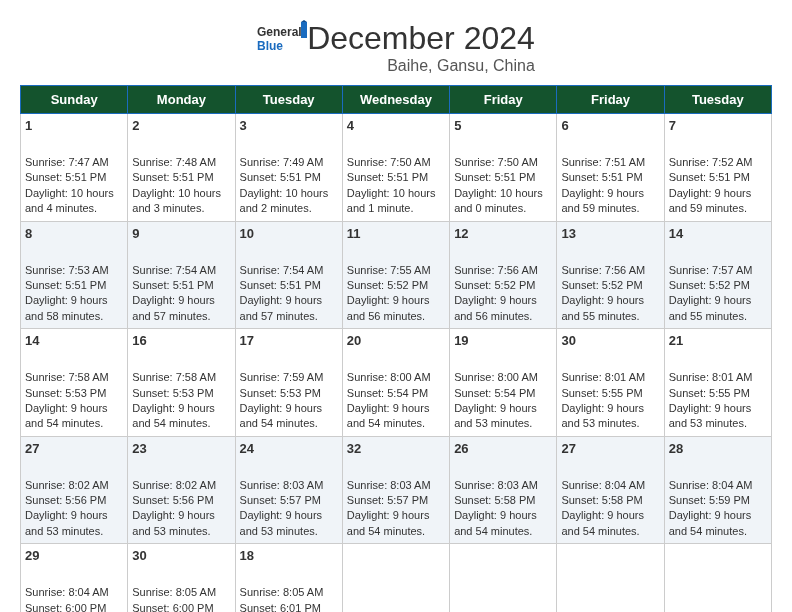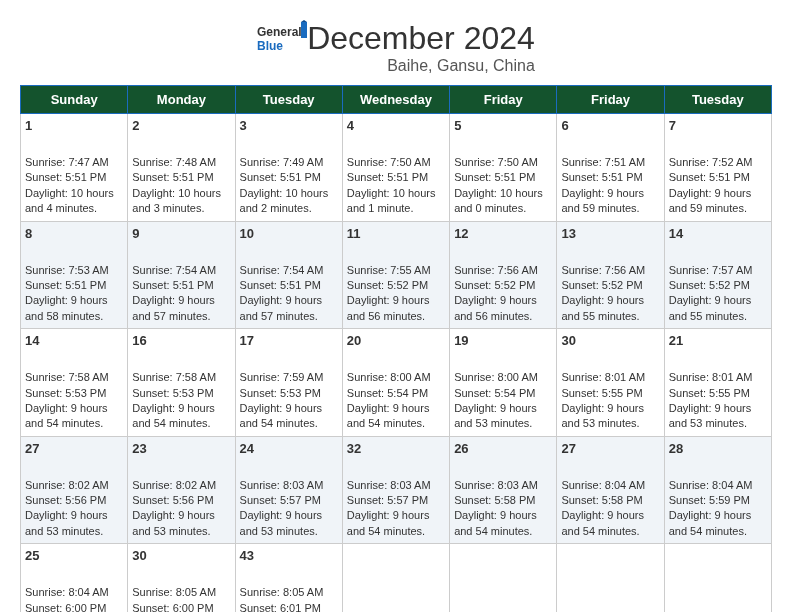--- a/index.html
+++ b/index.html
@@ -219,29 +219,29 @@
           <span class="day-number">27</span>
           <div class="cell-text">Sunrise: 8:04 AM<br>Sunset: 5:58 PM<br>Daylight: 9 hours and 54 minutes.</div>
         </td>
         <td>
           <span class="day-number">28</span>
           <div class="cell-text">Sunrise: 8:04 AM<br>Sunset: 5:59 PM<br>Daylight: 9 hours and 54 minutes.</div>
         </td>
       </tr>
       <tr>
         <td>
-          <span class="day-number">25</span>
+          <span class="day-number">29</span>
           <div class="cell-text">Sunrise: 8:04 AM<br>Sunset: 6:00 PM<br>Daylight: 9 hours and 55 minutes.</div>
         </td>
         <td>
           <span class="day-number">30</span>
           <div class="cell-text">Sunrise: 8:05 AM<br>Sunset: 6:00 PM<br>Daylight: 9 hours and 55 minutes.</div>
         </td>
         <td>
-          <span class="day-number">43</span>
+          <span class="day-number">18</span>
           <div class="cell-text">Sunrise: 8:05 AM<br>Sunset: 6:01 PM<br>Daylight: 9 hours and 56 minutes.</div>
         </td>
         <td class="empty-cell"></td>
         <td class="empty-cell"></td>
         <td class="empty-cell"></td>
         <td class="empty-cell"></td>
       </tr>
     </tbody>
 </table>
 

